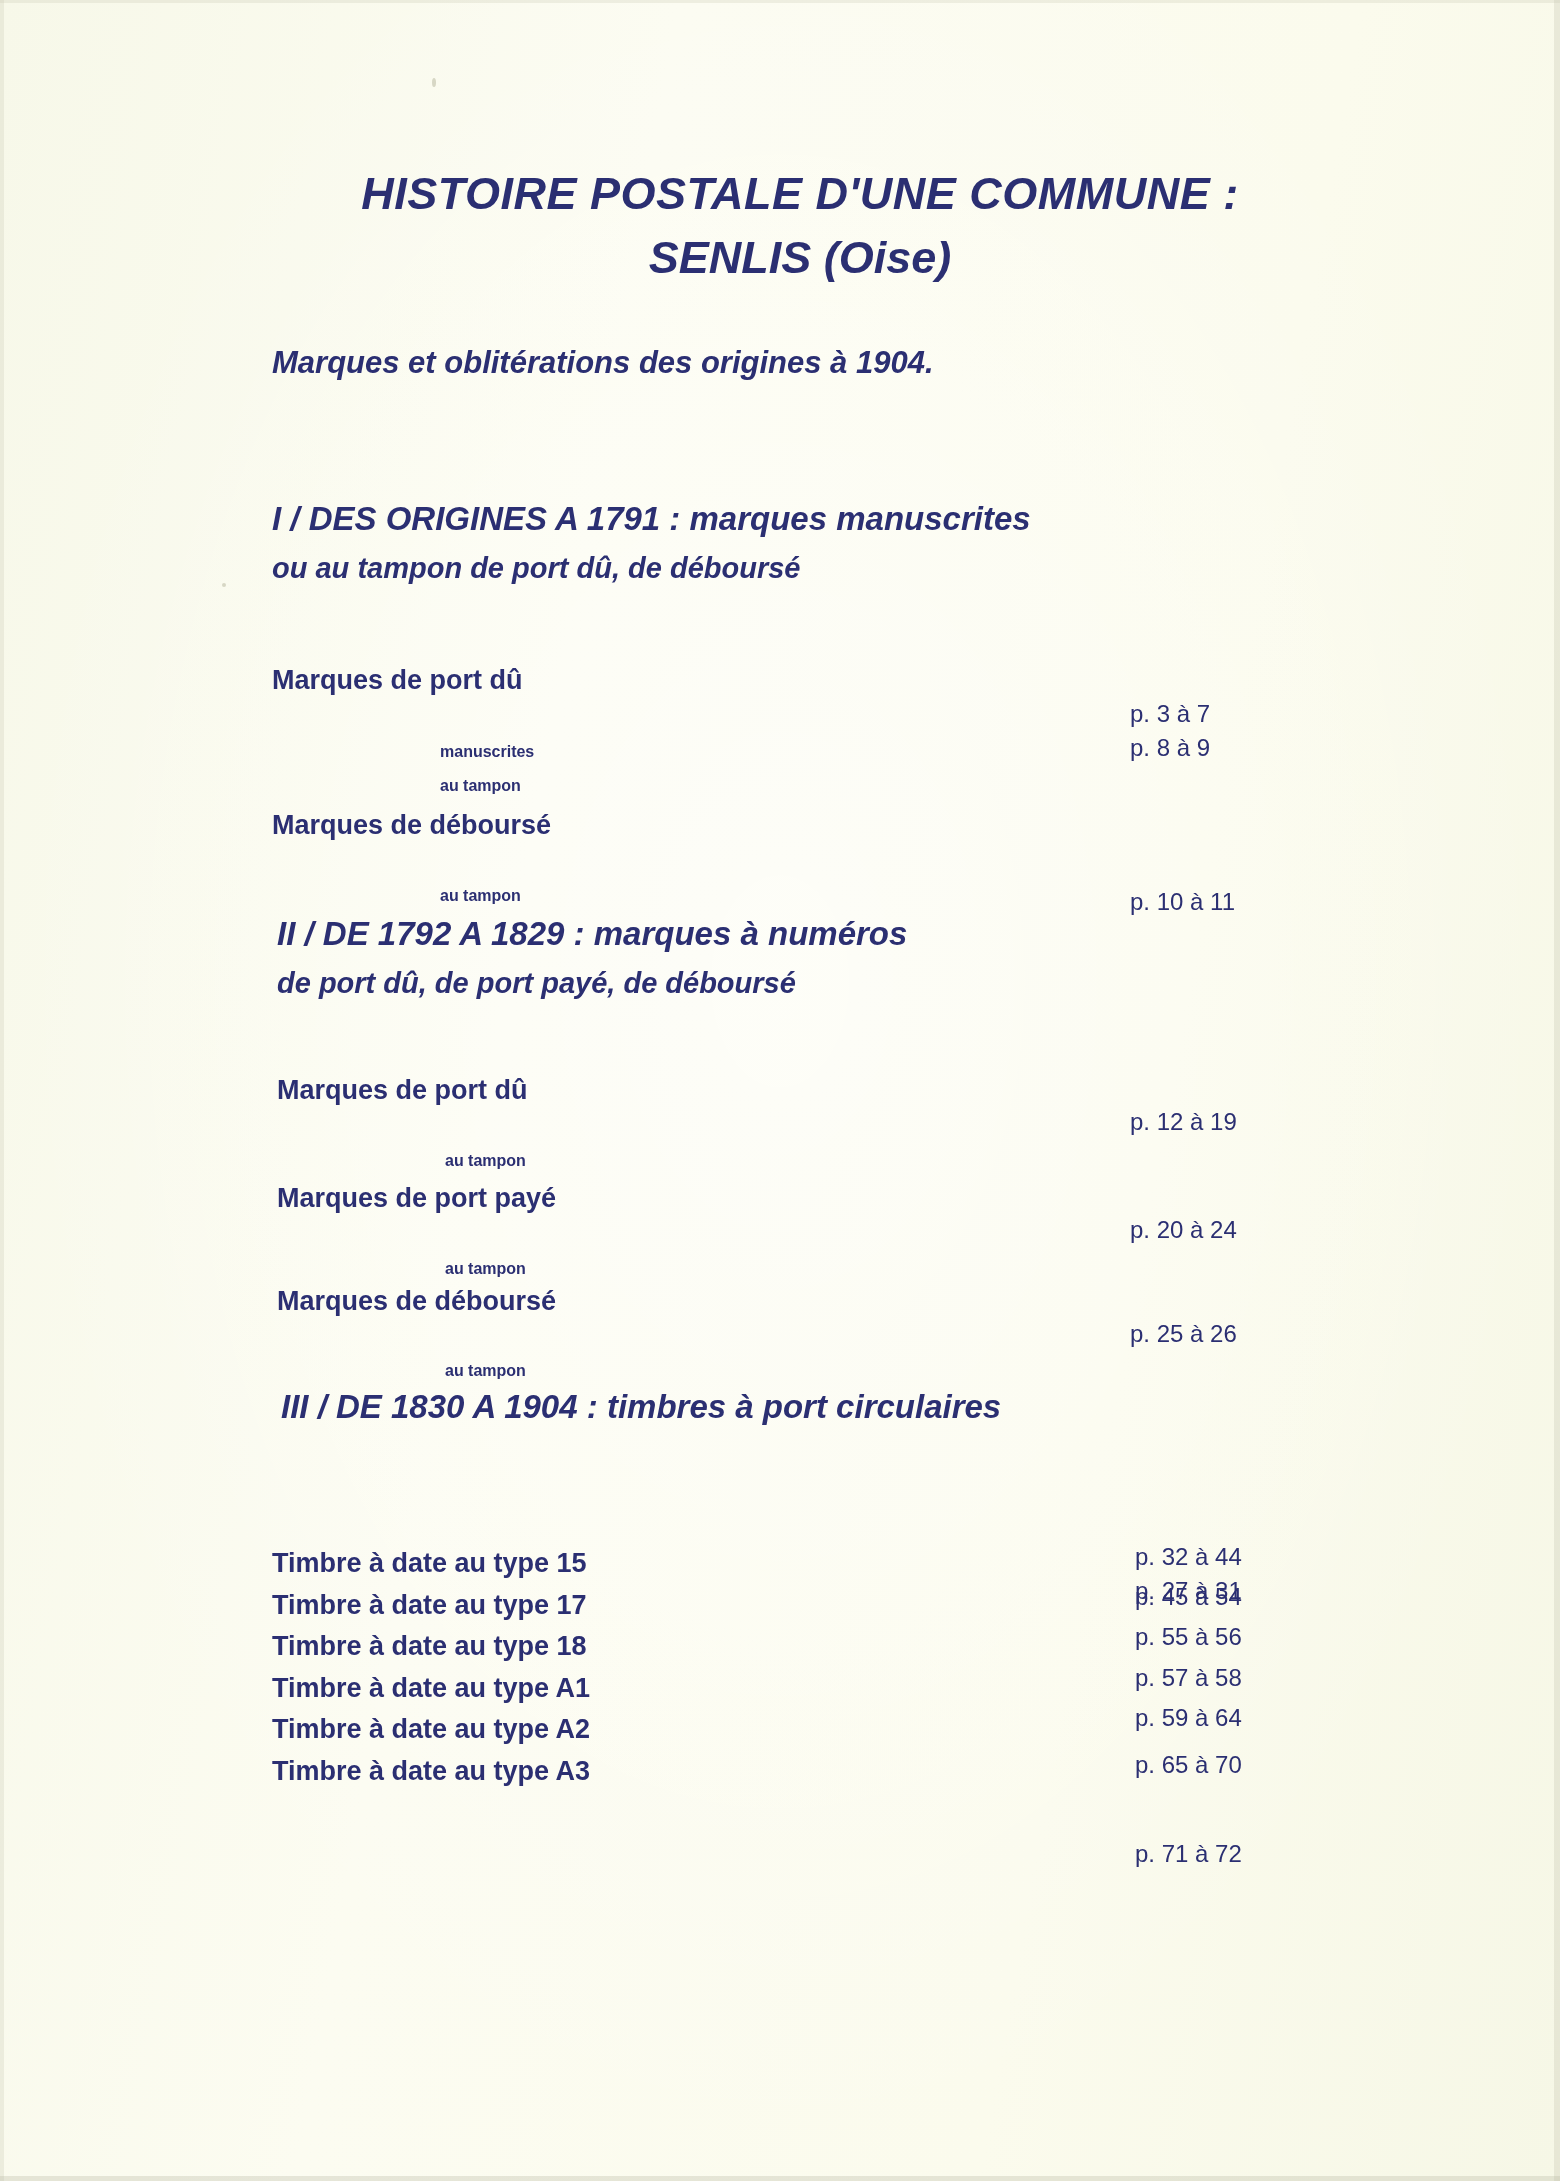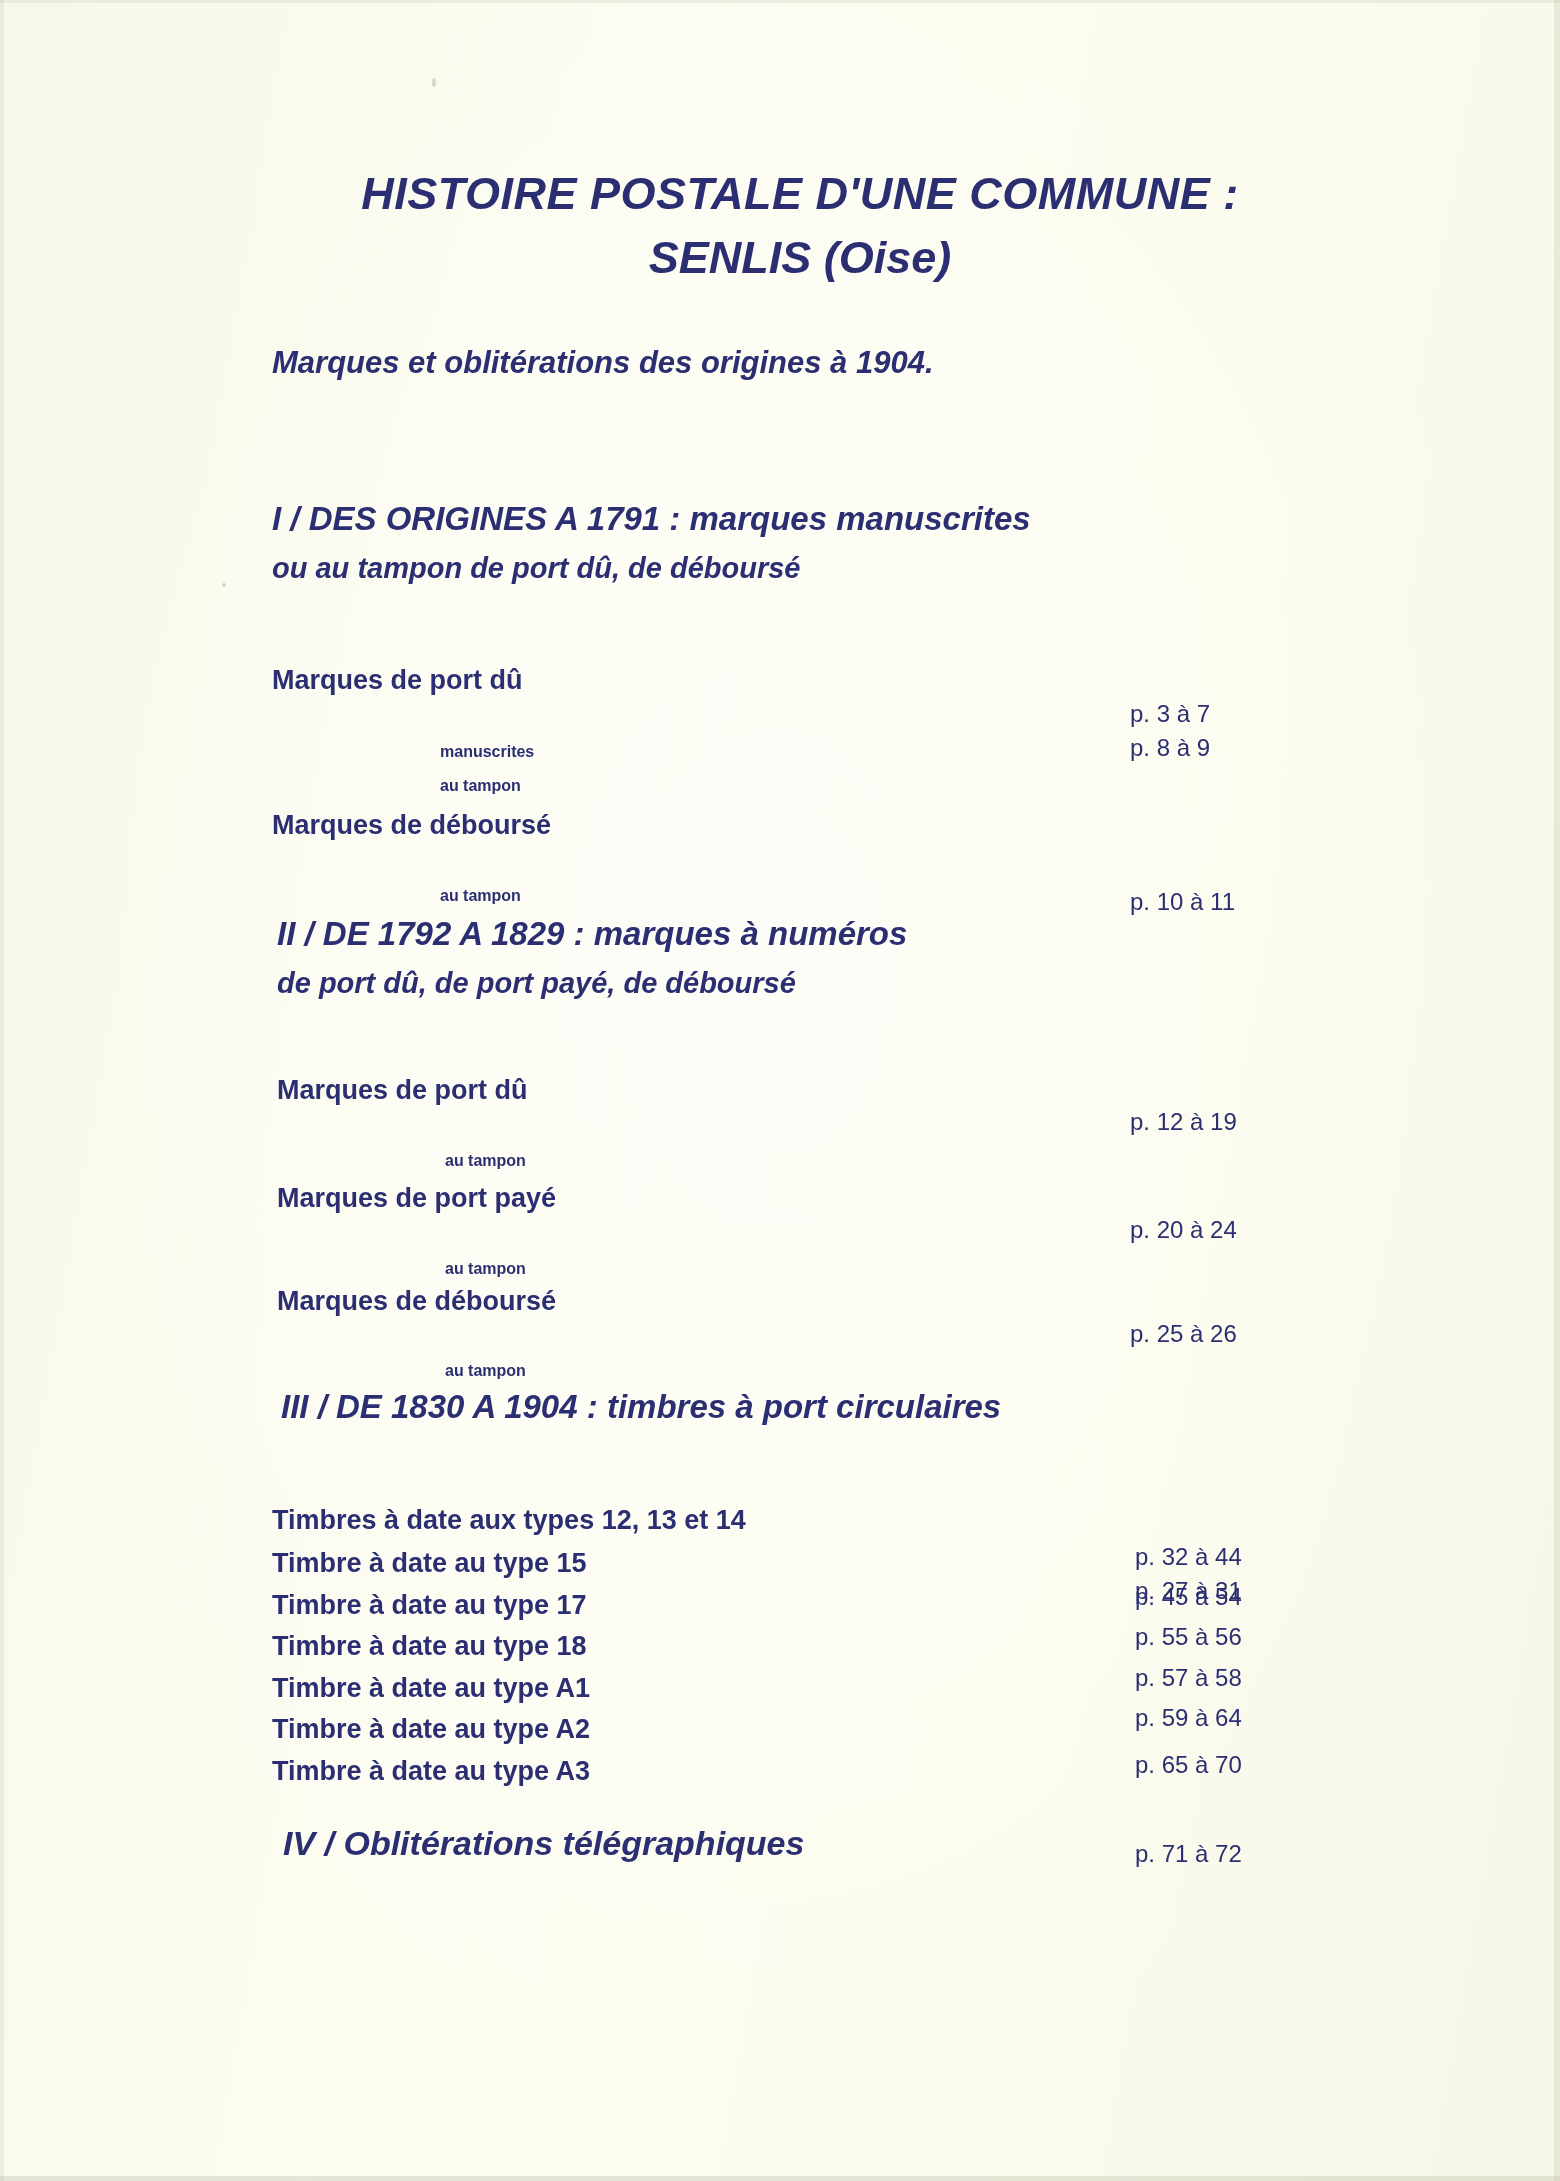--- a/index.html
+++ b/index.html
@@ -202,37 +202,35 @@
   <div class="page-ref" style="top:1216px;">p. 20 à 24</div>
 
   <div class="group-title" style="left:277px; top:1286px;">Marques de déboursé</div>
   <div class="sub-item" style="left:445px; top:1322px;">au tampon</div>
   <div class="page-ref" style="top:1320px;">p. 25 à 26</div>
 
   <div class="chapter" style="left:281px; top:1388px;">
     <span class="num">III / DE 1830 A 1904 :</span><span class="rest"> timbres à port circulaires</span>
   </div>
 
-  <div class="type-row-label" style="top:1505px;">Timbres à date aux types 12, 13 et 14</div>
   <div class="type-row-page" style="top:1577px;">p. 27 à 31</div>
 
   <div class="type-row-label" style="top:1548px;">Timbre à date au type 15</div>
   <div class="type-row-page" style="top:1543px;">p. 32 à 44</div>
 
   <div class="type-row-label" style="top:1590px;">Timbre à date au type 17</div>
   <div class="type-row-page" style="top:1583px;">p. 45 à 54</div>
 
   <div class="type-row-label" style="top:1631px;">Timbre à date au type 18</div>
   <div class="type-row-page" style="top:1623px;">p. 55 à 56</div>
 
   <div class="type-row-label" style="top:1673px;">Timbre à date au type A1</div>
   <div class="type-row-page" style="top:1664px;">p. 57 à 58</div>
 
   <div class="type-row-label" style="top:1714px;">Timbre à date au type A2</div>
   <div class="type-row-page" style="top:1704px;">p. 59 à 64</div>
 
   <div class="type-row-label" style="top:1756px;">Timbre à date au type A3</div>
   <div class="type-row-page" style="top:1745px;margin-top:6px;">p. 65 à 70</div>
 
-  <div class="chapter4">IV / Oblitérations télégraphiques</div>
   <div class="chapter4-page">p. 71 à 72</div>
 
 </div>
 
 </body></html>

